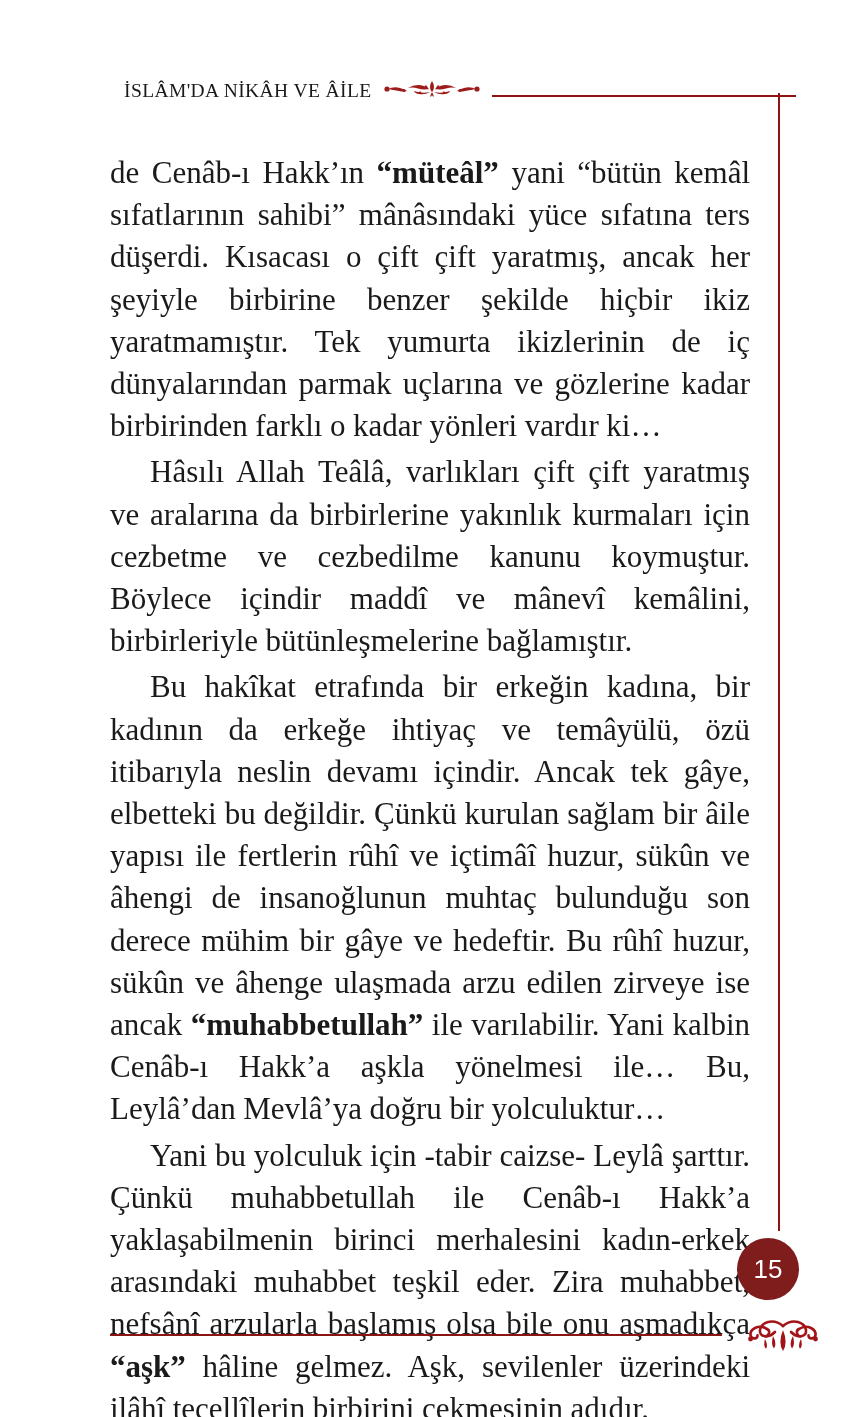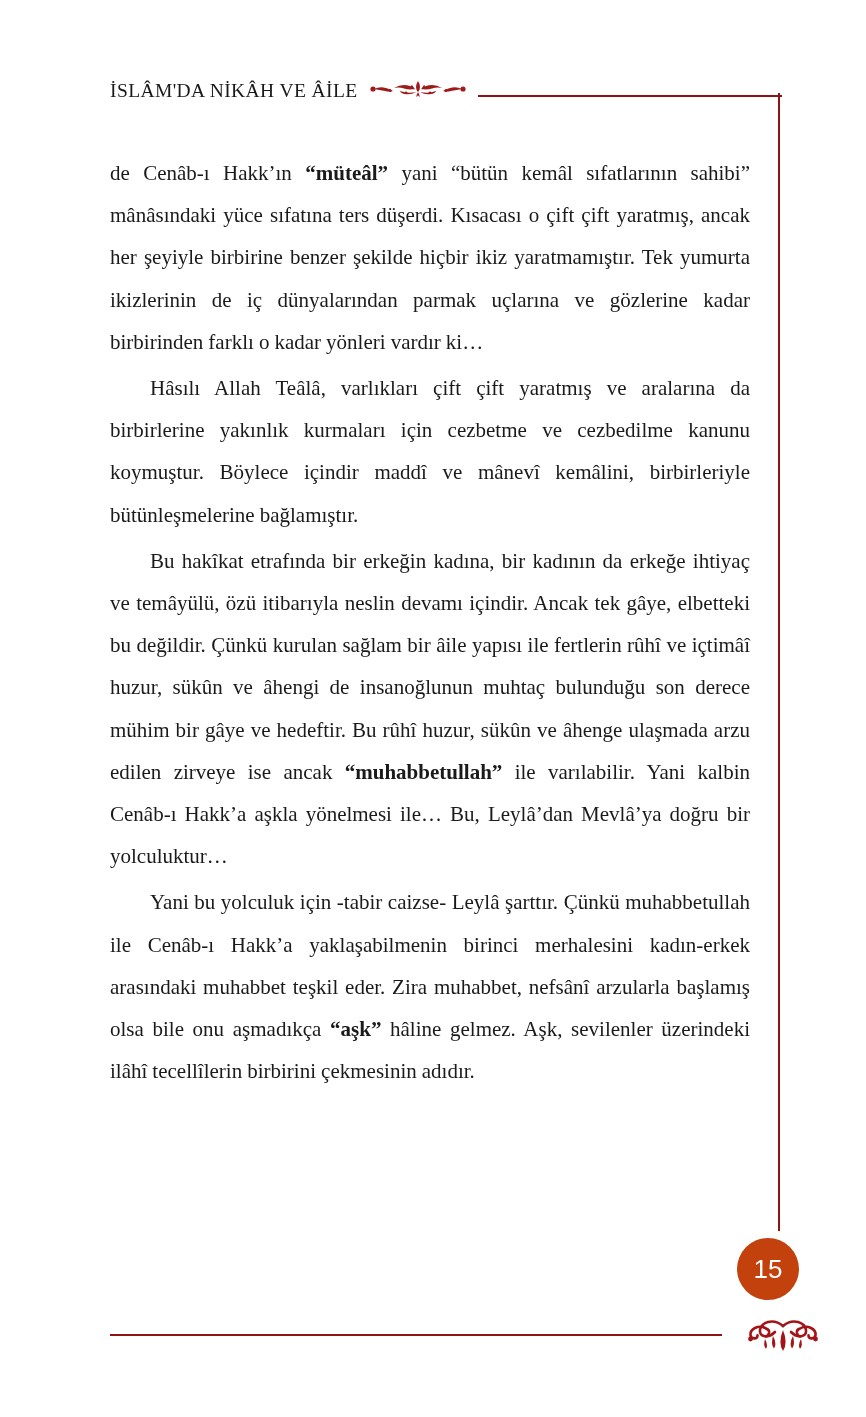--- a/index.html
+++ b/index.html
@@ -17,21 +17,21 @@
   }
 
   .page {
     position: absolute;
     inset: 0;
   }
 
   
   .header {
     position: absolute;
-    left: 110px;
+    left: 124px;
     top: 74px;
     width: 672px;
     height: 34px;
     display: flex;
     align-items: center;
     text-align: right;
   }
   .header-title {
     font-family: "Liberation Serif", "DejaVu Serif", serif;
     font-size: 19.5px;
@@ -65,21 +65,21 @@
 
   
   .content {
     position: absolute;
     left: 110px;
     top: 152px;
     width: 640px;
   }
   .para {
     margin: 0 0 4px 0;
-    font-size: 21px;
+    font-size: 31px;
     line-height: 42.2px;
     text-align: justify;
     text-justify: inter-word;
     hyphens: manual;
     word-spacing: -0.2px;
   }
   .para.indent {
     text-indent: 40px;
   }
   .para b {
@@ -156,21 +156,21 @@
   <div class="right-rule" style="background: rgb(142, 20, 20);"></div>
 
   <div class="content">
 
   <p class="para"><span>de Cenâb-ı Hakk’ın </span><b>“müteâl”</b><span> yani “bütün kemâl sıfatlarının sahibi” mânâsındaki yüce sıfatına ters düşerdi. Kısacası o çift çift yaratmış, ancak her şeyiyle birbirine benzer şekilde hiçbir ikiz yaratmamıştır. Tek yumurta ikizlerinin de iç dünyalarından parmak uçlarına ve gözlerine kadar birbirinden farklı o kadar yönleri vardır ki…</span></p>
       <p class="para indent"><span>Hâsılı Allah Teâlâ, varlıkları çift çift yaratmış ve aralarına da birbirlerine yakınlık kurmaları için cezbetme ve cezbedilme kanunu koymuştur. Böylece içindir maddî ve mânevî kemâlini, birbirleriyle bütünleşmelerine bağlamıştır.</span></p>
       <p class="para indent"><span>Bu hakîkat etrafında bir erkeğin kadına, bir kadının da erkeğe ihtiyaç ve temâyülü, özü itibarıyla neslin devamı içindir. Ancak tek gâye, elbetteki bu değildir. Çünkü kurulan sağlam bir âile yapısı ile fertlerin rûhî ve içtimâî huzur, sükûn ve âhengi de insanoğlunun muhtaç bulunduğu son derece mühim bir gâye ve hedeftir. Bu rûhî huzur, sükûn ve âhenge ulaşmada arzu edilen zirveye ise ancak </span><b>“muhabbetullah”</b><span> ile varılabilir. Yani kalbin Cenâb-ı Hakk’a aşkla yönelmesi ile… Bu, Leylâ’dan Mevlâ’ya doğru bir yolculuktur…</span></p>
       <p class="para indent"><span>Yani bu yolculuk için -tabir caizse- Leylâ şarttır. Çünkü muhabbetullah ile Cenâb-ı Hakk’a yaklaşabilmenin birinci merhalesini kadın-erkek arasındaki muhabbet teşkil eder. Zira muhabbet, nefsânî arzularla başlamış olsa bile onu aşmadıkça </span><b>“aşk”</b><span> hâline gelmez. Aşk, sevilenler üzerindeki ilâhî tecellîlerin birbirini çekmesinin adıdır.</span></p>
     </div>
 
-  <div class="page-number" style="background: #c2410c;">
+  <div class="page-number" style="background: #7f1d1d;">
     <span>15</span>
   </div>
 
   <div class="footer-rule" style="background: rgb(142, 20, 20);"></div>
 
   <div class="footer-ornament">
     <svg width="100" height="42" viewBox="0 0 100 42" aria-hidden="true">
       <g fill="none" stroke="#a31419" stroke-width="2.6" stroke-linecap="round">
         <path d="M50 10 q-7 -6 -15 -4 q-7 2 -8 8 q-0.5 5 4 6 q4 1 5 -3 q0.6 -3 -2 -4"></path>
         <path d="M50 10 q7 -6 15 -4 q7 2 8 8 q0.5 5 -4 6 q-4 1 -5 -3 q-0.6 -3 2 -4"></path>

